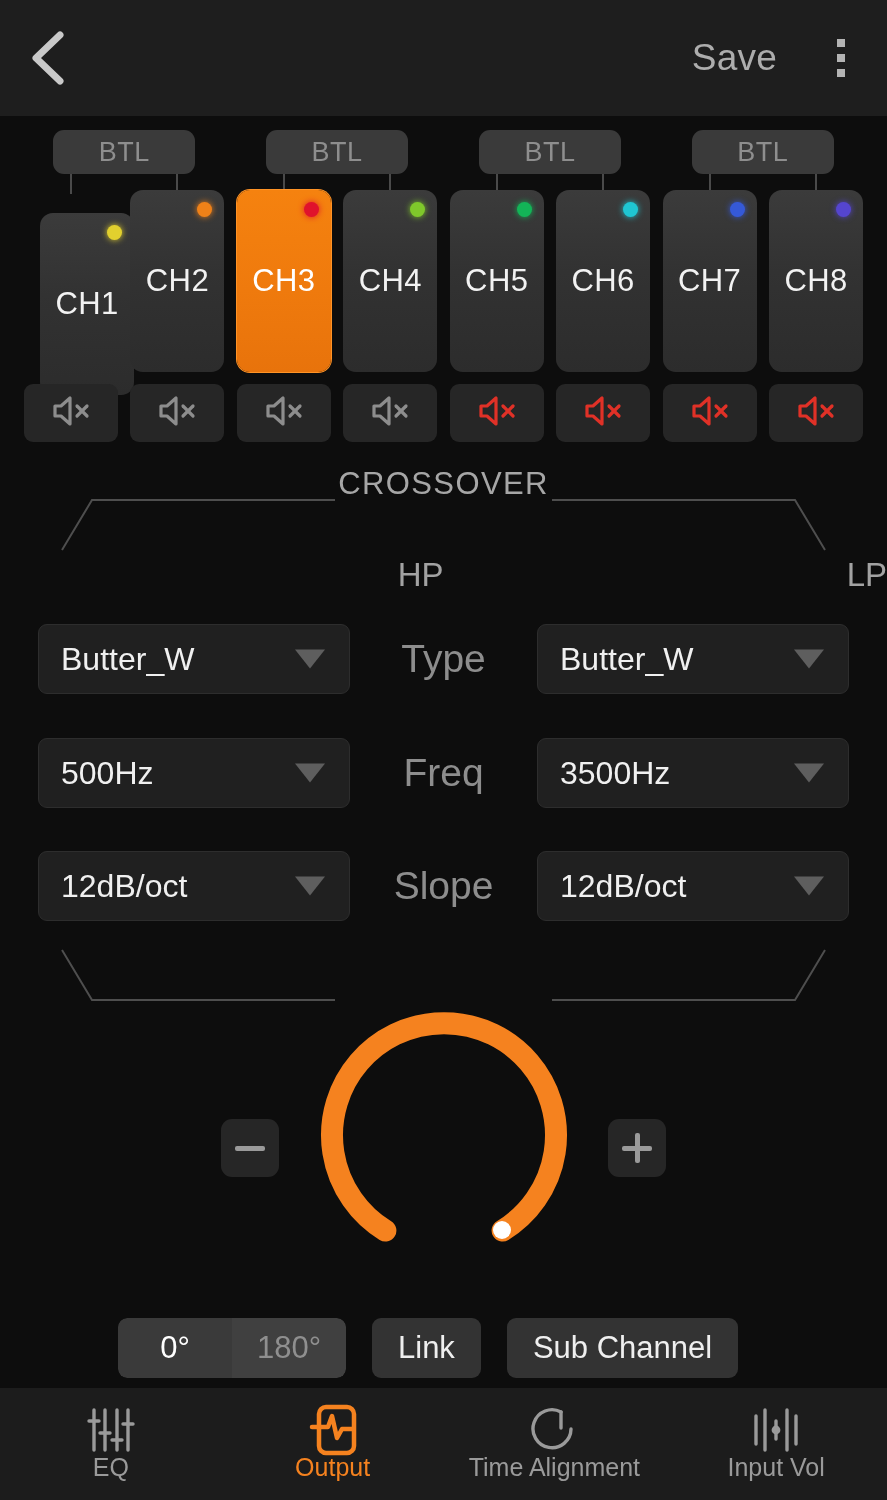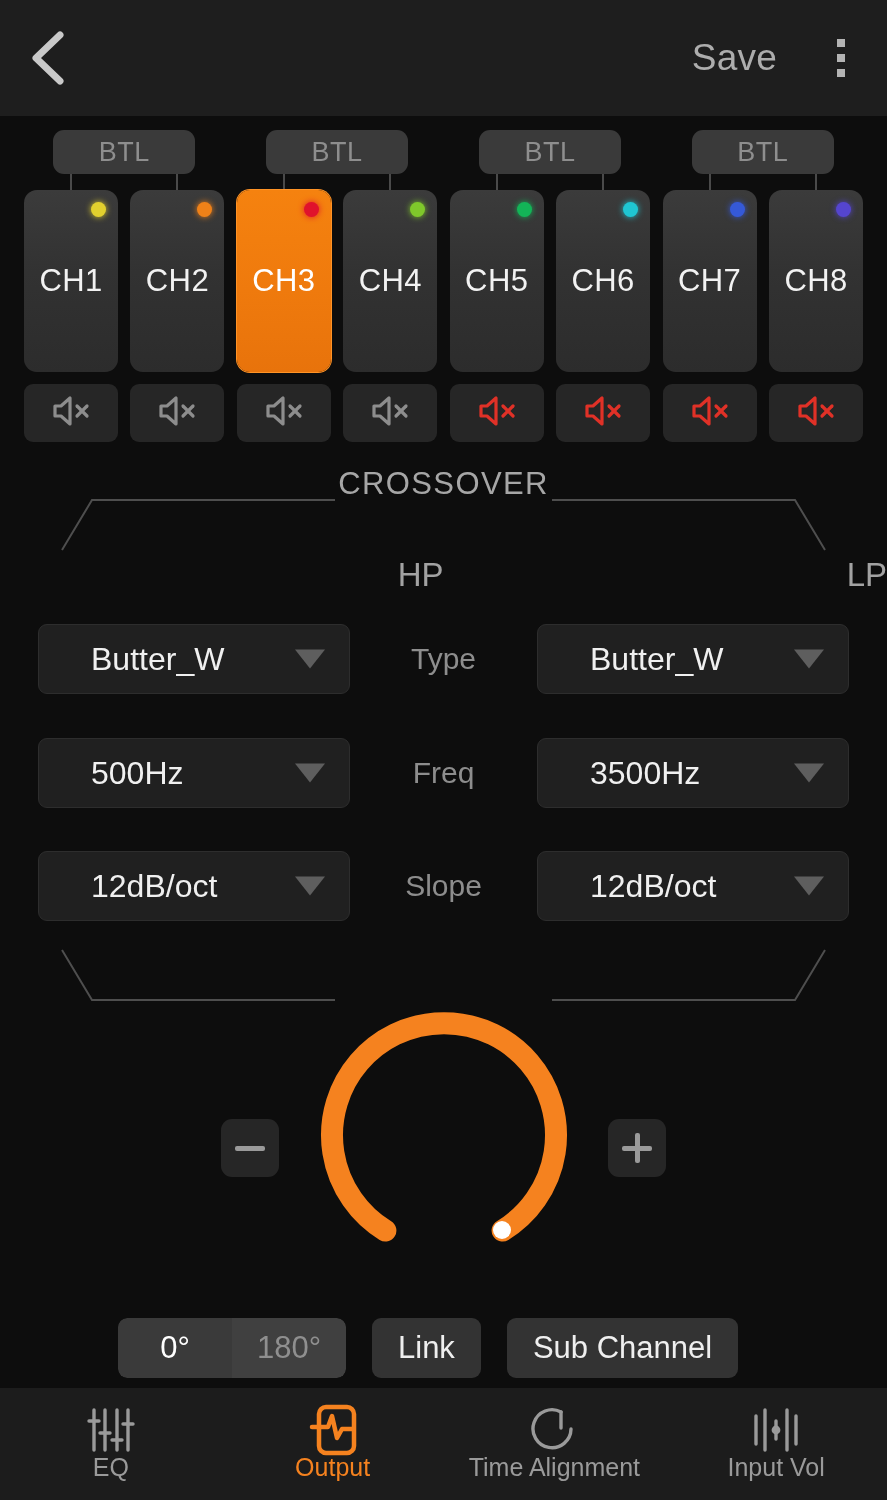--- a/index.html
+++ b/index.html
@@ -145,33 +145,33 @@
     background: #202020;
     border: 1px solid #2d2d2d;
     border-radius: 9px;
     display: flex; align-items: center;
     cursor: pointer;
   }
   .select.left { margin-left: 38px; }
   .select.right { margin-left: auto; margin-right: 38px; }
   .select .val {
     color: #f0f0f0; font-size: 32px;
-    padding-left: 22px; white-space: nowrap; margin-left: 30px;
+    padding-left: 22px; white-space: nowrap;
   }
   .select .caret {
     position: absolute; right: 24px; top: 50%;
     transform: translateY(-50%);
     width: 0; height: 0;
     border-left: 15px solid transparent;
     border-right: 15px solid transparent;
     border-top: 19px solid #5e5e5e;
   }
   .mid-lab {
     position: absolute; left: 0; width: 887px; text-align: center;
-    color: #8d8d8d; font-size: 30px;
+    color: #8d8d8d; font-size: 39px;
     pointer-events: none;
   }
 
   
   .knob-wrap {
     position: absolute; top: 895px; left: 0; width: 887px; height: 290px;
   }
   .knob {
     position: absolute; left: 50%; top: 0;
     transform: translateX(-50%);
@@ -275,21 +275,21 @@
         <div class="btl-stub" style="left: 389.286px;"></div>
         <div class="btl-pill" style="left: 478.929px;">BTL</div>
         <div class="btl-stub" style="left: 495.714px;"></div>
         <div class="btl-stub" style="left: 602.143px;"></div>
         <div class="btl-pill" style="left: 691.786px;">BTL</div>
         <div class="btl-stub" style="left: 708.571px;"></div>
         <div class="btl-stub" style="left: 815px;"></div>
       </div>
 
     <div class="chan-row" id="chanRow">
-        <div class="chan" style="left: 24px;">
+        <div class="chan" style="left: 40px; margin-top: 23px;">
           <span class="chan-led" style="background: rgb(226, 208, 46); box-shadow: rgb(226, 208, 46) 0px 0px 6px;"></span>
           <span class="chan-label">CH1</span>
         </div>
         <div class="chan" style="left: 130.429px;">
           <span class="chan-led" style="background: rgb(239, 129, 24); box-shadow: rgb(239, 129, 24) 0px 0px 6px;"></span>
           <span class="chan-label">CH2</span>
         </div>
         <div class="chan active" style="left: 236.857px;">
           <span class="chan-led" style="background: rgb(224, 18, 44); box-shadow: rgb(224, 18, 44) 0px 0px 6px;"></span>
           <span class="chan-label">CH3</span>

